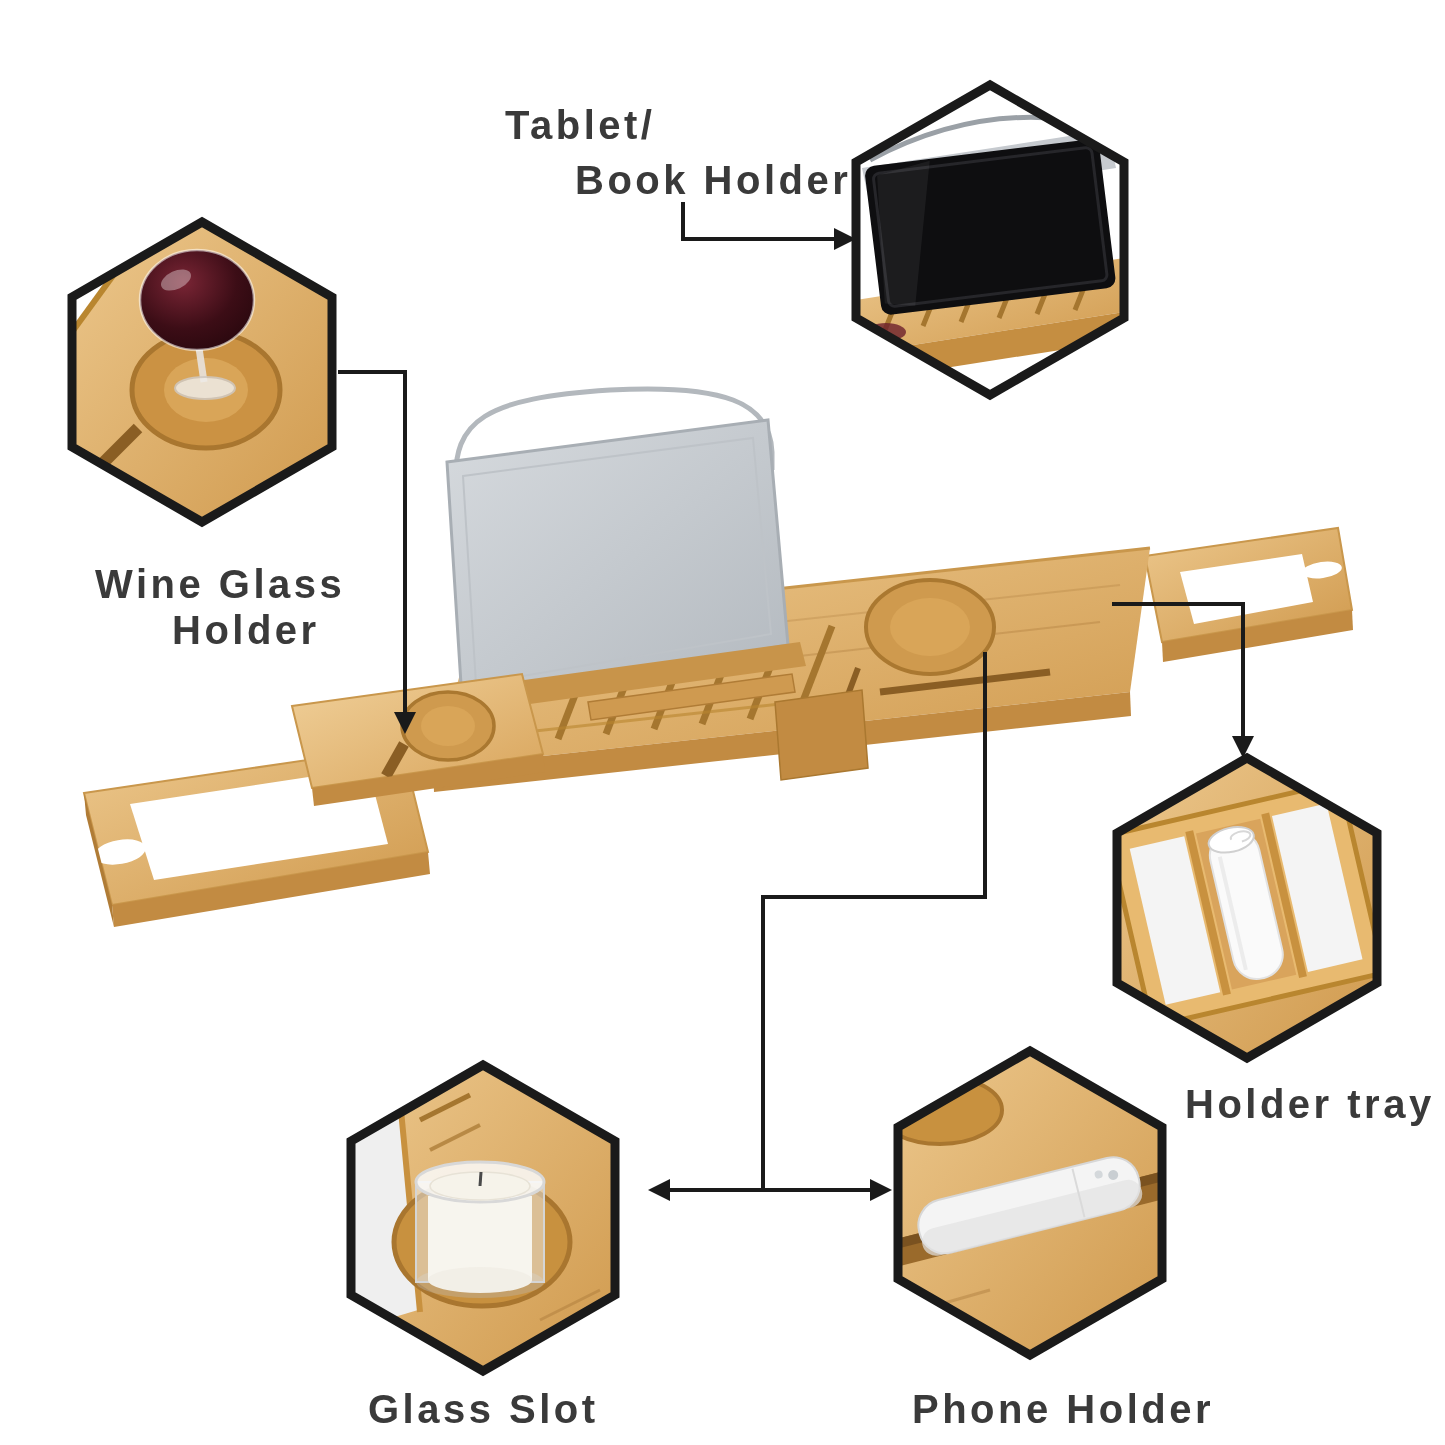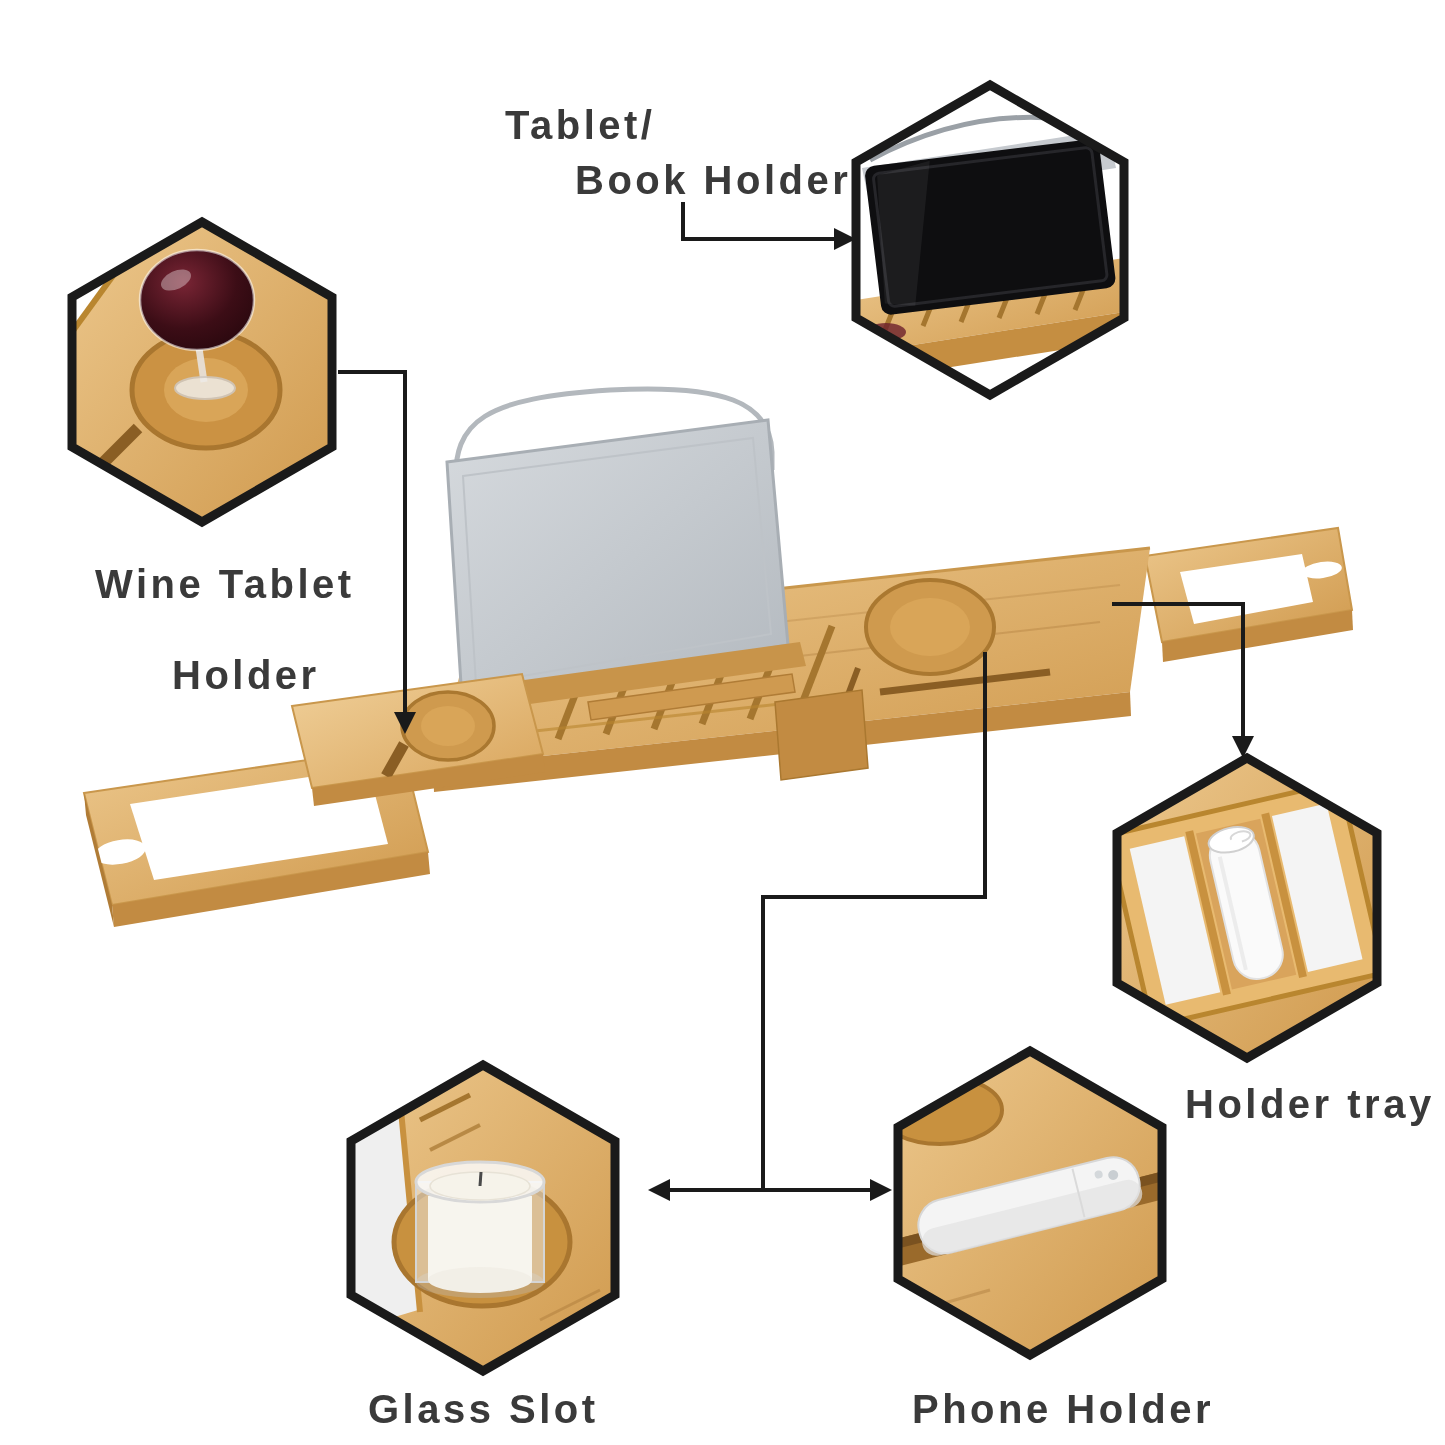--- a/index.html
+++ b/index.html
@@ -242,17 +242,17 @@
         <line x1="1080" y1="1180" x2="1080" y2="1230" stroke="#dadada" stroke-width="2"></line>
       </g>
       <line x1="920" y1="1310" x2="990" y2="1290" stroke="rgba(150,100,40,0.3)" stroke-width="3"></line>
     </g>
     <polygon points="1030,1051 1162,1127 1162,1279 1030,1355 898,1279 898,1127" fill="none" stroke="#1a1a1a" stroke-width="9"></polygon>
   </g>
 </svg>
 
 <div class="label" style="left:505px;top:103px;">Tablet/</div>
 <div class="label" style="left:575px;top:158px;">Book Holder</div>
-<div class="label" style="left:95px;top:562px;">Wine Tablet</div>
-<div class="label" style="left:172px;top:608px;margin-top:45px;">Holder</div>
+<div class="label" style="left:95px;top:562px;">Wine Glass</div>
+<div class="label" style="left:172px;top:608px;">Holder</div>
 <div class="label" style="left:1185px;top:1082px;">Holder tray</div>
 <div class="label" style="left:368px;top:1387px;">Glass Slot</div>
 <div class="label" style="left:912px;top:1387px;">Phone Holder</div>
 
 </body></html>

